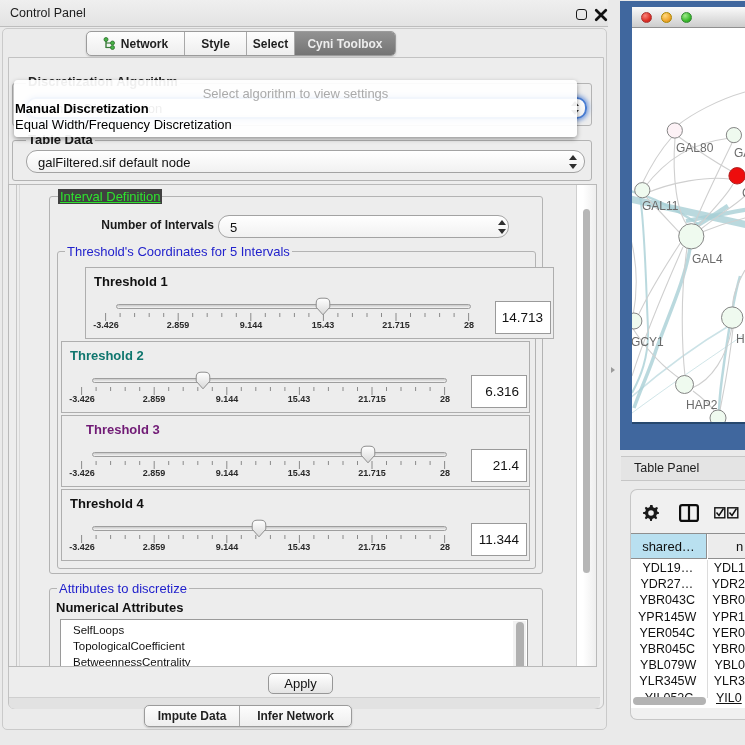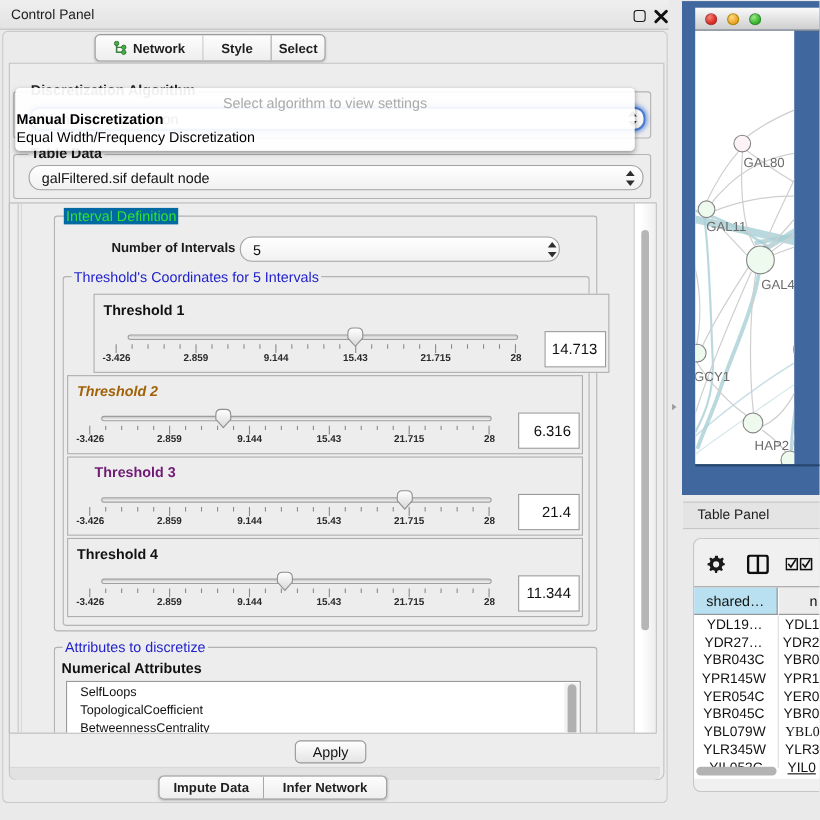--- a/index.html
+++ b/index.html
@@ -61,20 +61,21 @@
       <line x1="3" y1="2.5" x2="3" y2="11" stroke="#3b7d3b" stroke-width="1.4"></line>
       <line x1="3" y1="6" x2="9" y2="6" stroke="#3b7d3b" stroke-width="1.2"></line>
       <line x1="3" y1="10.5" x2="9" y2="10.5" stroke="#3b7d3b" stroke-width="1.2"></line>
       <circle cx="3" cy="2.5" r="2" fill="#46b246" stroke="#2c6e2c" stroke-width="0.8"></circle>
       <circle cx="9.5" cy="6" r="2" fill="#46b246" stroke="#2c6e2c" stroke-width="0.8"></circle>
       <circle cx="9.5" cy="10.5" r="2" fill="#46b246" stroke="#2c6e2c" stroke-width="0.8"></circle>
     </svg>
     Network</div>
   <div class="seg" style="width:62px;">Style</div>
   <div class="seg" style="width:48px;">Select</div>
+  <div class="seg sel" style="width:100px;">Cyni Toolbox</div>
 </div>
 
 <div class="abs" id="contentpanel"></div>
 
 <div class="abs group" style="left:12px; top:83px; width:580px; height:43px;"></div>
 <div class="abs" style="left:26px; top:74px; font-size:13px; font-weight:bold; color:#222; background:#ededed; padding:0 2px;">Discretization Algorithm</div>
 <div class="abs combo" style="left:26px; top:97px; width:561px; height:22px; border-radius:10px;
   border:2px solid #4a7dd2; box-shadow:0 0 4px 1.5px rgba(80,130,215,0.75);"></div>
 <div class="abs" style="left:38px; top:101px; font-size:13px; color:#111;">Manual Discretization</div>
 <div class="abs spin" style="left:571px; top:101px; height:14px;">
@@ -103,21 +104,21 @@
   border:1px solid #b9b9b9; background:#ededed; overflow:hidden;">
 
   <div class="abs" style="left:7px; top:0; width:1px; height:481px; background:#c6c6c6;"></div>
   <div class="abs" style="left:10px; top:0; width:1px; height:481px; background:#d9d9d9;"></div>
 
   <div class="abs" style="left:567px; top:0; width:21px; height:481px;
     background:linear-gradient(90deg,#ffffff 30%,#ededed); border-left:1px solid #cfcfcf;"></div>
   <div class="abs" style="left:574px; top:24px; width:7px; height:364px; background:#b6b6b6; border-radius:4px;"></div>
 
   <div class="abs group" style="left:40px; top:11px; width:494px; height:378px;"></div>
-  <div class="abs" style="left:49px; top:4px; font-size:13px; color:#2ee32e; background:#0369a1; padding:0 2px;">Interval Definition</div>
+  <div class="abs" style="left:49px; top:4px; font-size:13px; color:#2ee32e; background:#404040; padding:0 2px;text-decoration:underline;">Interval Definition</div>
   <div class="abs" style="left:40px; top:33px; width:165px; text-align:right; font-size:12px; font-weight:bold; color:#1a1a1a;">Number of Intervals</div>
   <div class="abs combo" style="left:209px; top:30px; width:291px; height:23px;">
     <div class="ctext">5</div>
   </div>
   <div class="abs spin" style="left:489px; top:35px; height:14px;">
       <div class="up"></div>
       <div class="dn"></div>
     </div>
 
   <div class="abs group" style="left:48px; top:66px; width:479px; height:318px;"></div>
@@ -165,21 +166,21 @@
     <defs>
           <linearGradient id="thgr0" x1="0" y1="0" x2="0" y2="1">
             <stop offset="0" stop-color="#ffffff"></stop>
             <stop offset="1" stop-color="#d8d8d8"></stop>
           </linearGradient>
         </defs>
   </svg>
   <div class="abs vbox">14.713</div>
 </div>
 <div class="abs tpanel" style="left:52px; top:156px;">
-  <div class="abs" style="left:8px; top:6px; font-size:13px; font-weight:bold; color:#a16207;font-style:italic;">Threshold 2</div>
+  <div class="abs" style="left:8px; top:6px; font-size:13px; font-weight:bold; color:#0f766e;">Threshold 2</div>
   <div class="abs" style="left:30px; top:36px; width:355px; height:5px; border:1px solid #9e9e9e; border-radius:2.5px; background:linear-gradient(#c9c9c9,#f5f5f5);"></div>
   <svg class="abs" style="left:0; top:0;" width="410" height="56">
         <line x1="19.6" y1="45" x2="19.6" y2="53" stroke="#8a8a8a" stroke-width="1"></line>
         <line x1="34.1" y1="45" x2="34.1" y2="49" stroke="#8a8a8a" stroke-width="1"></line>
         <line x1="48.6" y1="45" x2="48.6" y2="49" stroke="#8a8a8a" stroke-width="1"></line>
         <line x1="63.2" y1="45" x2="63.2" y2="49" stroke="#8a8a8a" stroke-width="1"></line>
         <line x1="77.7" y1="45" x2="77.7" y2="49" stroke="#8a8a8a" stroke-width="1"></line>
         <line x1="92.2" y1="45" x2="92.2" y2="53" stroke="#8a8a8a" stroke-width="1"></line>
         <line x1="106.7" y1="45" x2="106.7" y2="49" stroke="#8a8a8a" stroke-width="1"></line>
         <line x1="121.2" y1="45" x2="121.2" y2="49" stroke="#8a8a8a" stroke-width="1"></line>
@@ -339,21 +340,21 @@
 <div class="abs" style="left:611px; top:367px; width:0; height:0; border-top:3px solid transparent; border-bottom:3px solid transparent; border-left:4px solid #9a9a9a;"></div>
 <div class="abs" id="netframe" style="left:620px; top:1px; width:125px; height:449px; background:#40679e;"></div>
 <div class="abs" id="nettitle" style="left:632px; top:7px; width:113px; height:21px;
   background:linear-gradient(#fafafa,#cdcdcd); border-bottom:1px solid #909090;"></div>
 <div class="abs" style="left:641px; top:12px; width:11px; height:11px; border-radius:50%;
   background:radial-gradient(circle at 35% 30%, #f98379, #dd3026 60%, #b21b12); border:0.5px solid #a33;"></div>
 <div class="abs" style="left:661px; top:12px; width:11px; height:11px; border-radius:50%;
   background:radial-gradient(circle at 35% 30%, #ffd97e, #f0a72e 60%, #c77d12); border:0.5px solid #a80;"></div>
 <div class="abs" style="left:681px; top:12px; width:11px; height:11px; border-radius:50%;
   background:radial-gradient(circle at 35% 30%, #9ee98a, #3cbb2e 60%, #1f8f17); border:0.5px solid #383;"></div>
-<div class="abs" id="netcanvas" style="left:632px; top:28px; width:90px; height:394px; background:#ffffff; overflow:hidden;">
+<div class="abs" id="netcanvas" style="left:632px; top:28px; width:113px; height:394px; background:#ffffff; overflow:hidden;">
 <svg width="113" height="394" viewBox="0 0 113 394">
 
   <g fill="none" stroke="#a9cfd6" stroke-opacity="0.8">
     <path d="M -6,170 C 30,178 75,188 120,198" stroke-width="7"></path>
     <path d="M -6,162 C 20,168 45,182 66,196" stroke-width="2.5"></path>
     <path d="M 8,168 C 13,200 14,260 16,300 C 17,330 8,350 0,365" stroke-width="2"></path>
     <path d="M 54,193 C 75,189 95,185 118,181" stroke-width="4"></path>
     <path d="M 64,198 C 75,192 85,185 96,178" stroke-width="4.5"></path>
     <path d="M 58,220 C 53,252 36,288 24,322 C 18,342 8,362 2,380" stroke-width="3.5"></path>
     <path d="M 108,248 C 100,275 94,320 90,350 C 88,365 87,375 87,388" stroke-width="2.5"></path>
@@ -456,21 +457,21 @@
 <div style="height:16.2px; display:flex; align-items:center;">
         <div style="width:76px; text-align:center;">YER054C</div>
         <div style="padding-left:9px;">YER0</div>
       </div>
 <div style="height:16.2px; display:flex; align-items:center;">
         <div style="width:76px; text-align:center;">YBR045C</div>
         <div style="padding-left:9px;">YBR0</div>
       </div>
 <div style="height:16.2px; display:flex; align-items:center;">
         <div style="width:76px; text-align:center;">YBL079W</div>
-        <div style="padding-left:9px;font-family:Liberation Serif, serif;">YBL0</div>
+        <div style="padding-left:9px;">YBL0</div>
       </div>
 <div style="height:16.2px; display:flex; align-items:center;">
         <div style="width:76px; text-align:center;">YLR345W</div>
         <div style="padding-left:9px;">YLR3</div>
       </div>
 <div style="height:16.2px; display:flex; align-items:center;">
         <div style="width:76px; text-align:center;">YIL052C</div>
         <div style="padding-left:9px;text-decoration:underline;">YIL0</div>
       </div>
     </div>

